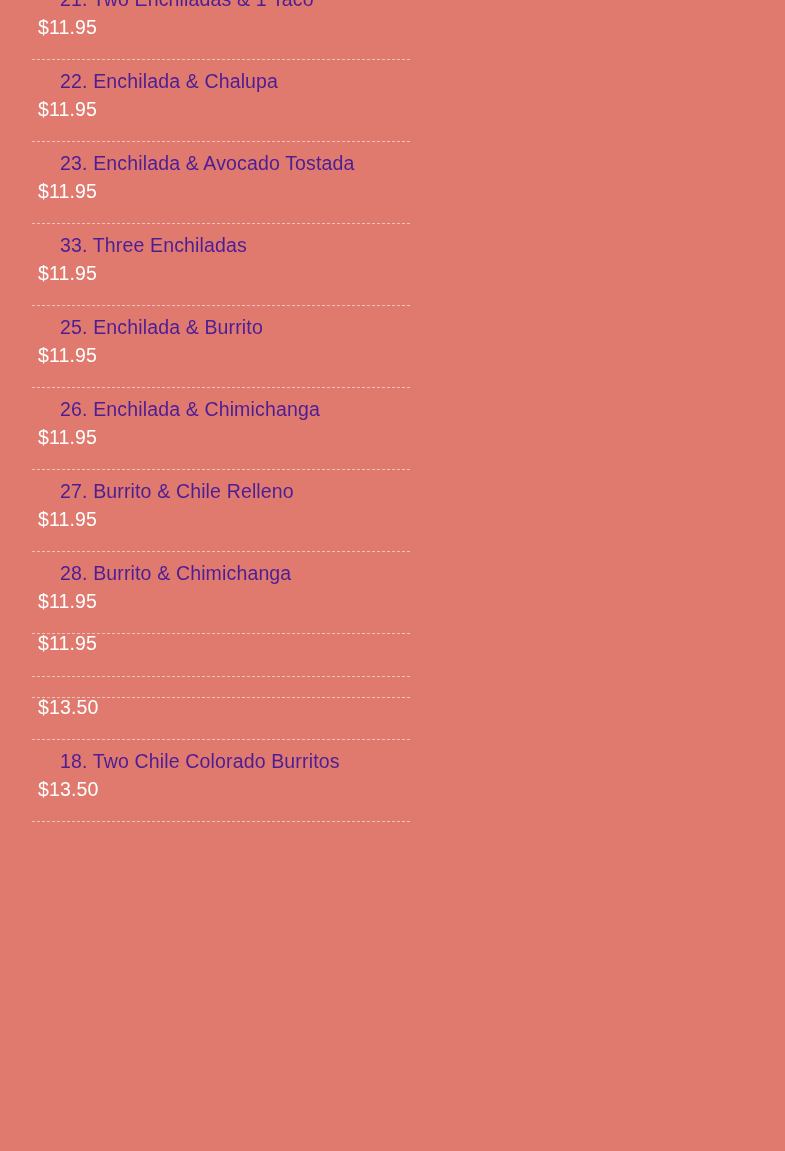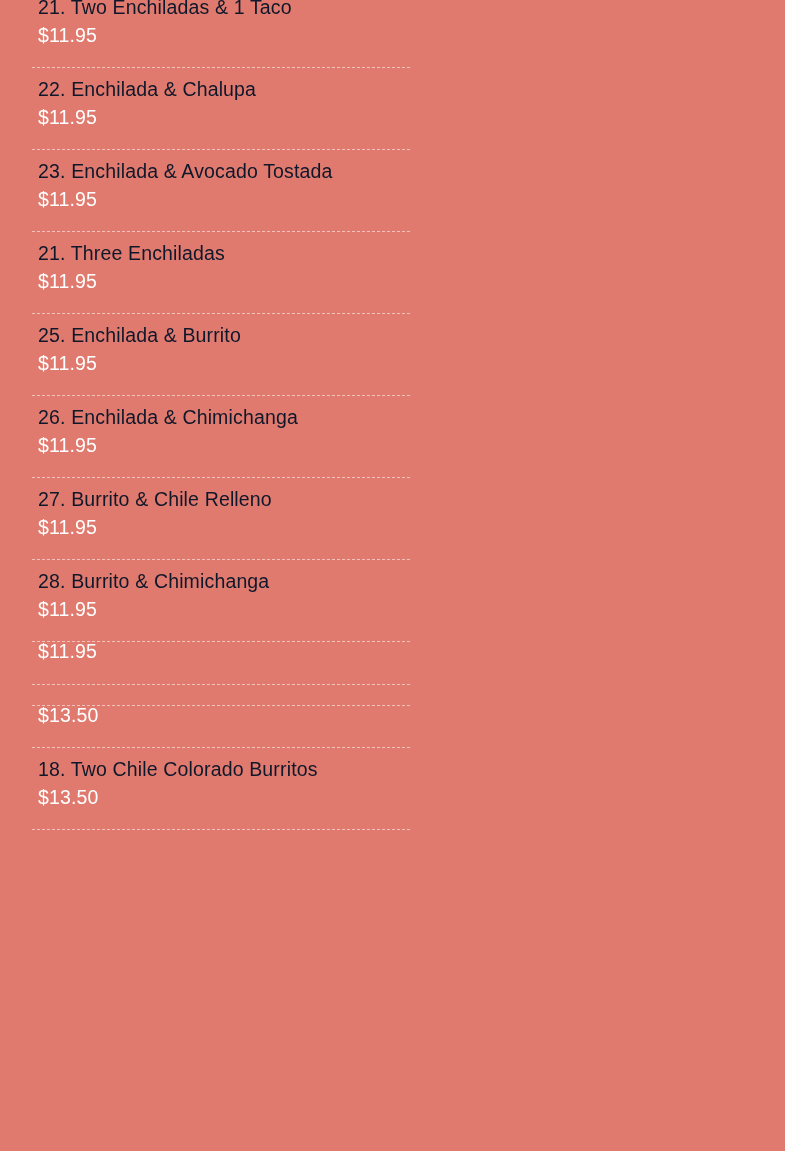--- a/index.html
+++ b/index.html
@@ -10,40 +10,41 @@
     width: 785px;
     height: 1151px;
     background: #e07a6e;
     font-family: "Liberation Sans", sans-serif;
     overflow: hidden;
   }
 
   .menu-panel {
     position: absolute;
     left: 0;
-    top: 8px;
+    top: 0;
     width: 412px;
     padding: 0;
     box-sizing: border-box;
   }
 
   .menu-item {
     position: relative;
     padding: 0 0 0 38px;
     box-sizing: border-box;
   }
 
   .item-name {
-    color: #0f172a;
+    color: #4c1d95;
     font-size: 19.5px;
     line-height: 1.0;
     letter-spacing: 0.15px;
     padding-top: 12px;
     padding-bottom: 8px;
     white-space: nowrap;
+    margin-left: 22px;
   }
 
   .item-price {
     color: #ffffff;
     font-size: 19.5px;
     line-height: 1.0;
     letter-spacing: 0.15px;
     padding-bottom: 22px;
   }
 
@@ -82,21 +83,21 @@
   </div>
   <div class="divider"></div>
 
   <div class="menu-item">
     <div class="item-name">23. Enchilada &amp; Avocado Tostada</div>
     <div class="item-price">$11.95</div>
   </div>
   <div class="divider"></div>
 
   <div class="menu-item">
-    <div class="item-name">21. Three Enchiladas</div>
+    <div class="item-name">33. Three Enchiladas</div>
     <div class="item-price">$11.95</div>
   </div>
   <div class="divider"></div>
 
   <div class="menu-item">
     <div class="item-name">25. Enchilada &amp; Burrito</div>
     <div class="item-price">$11.95</div>
   </div>
   <div class="divider"></div>
 

